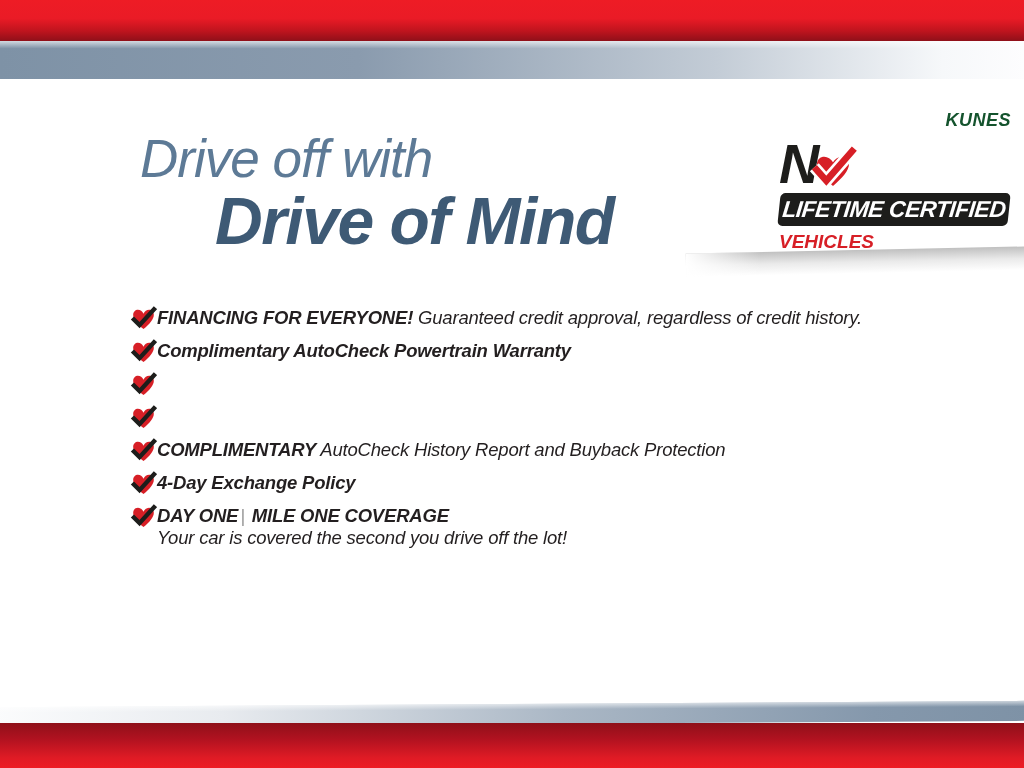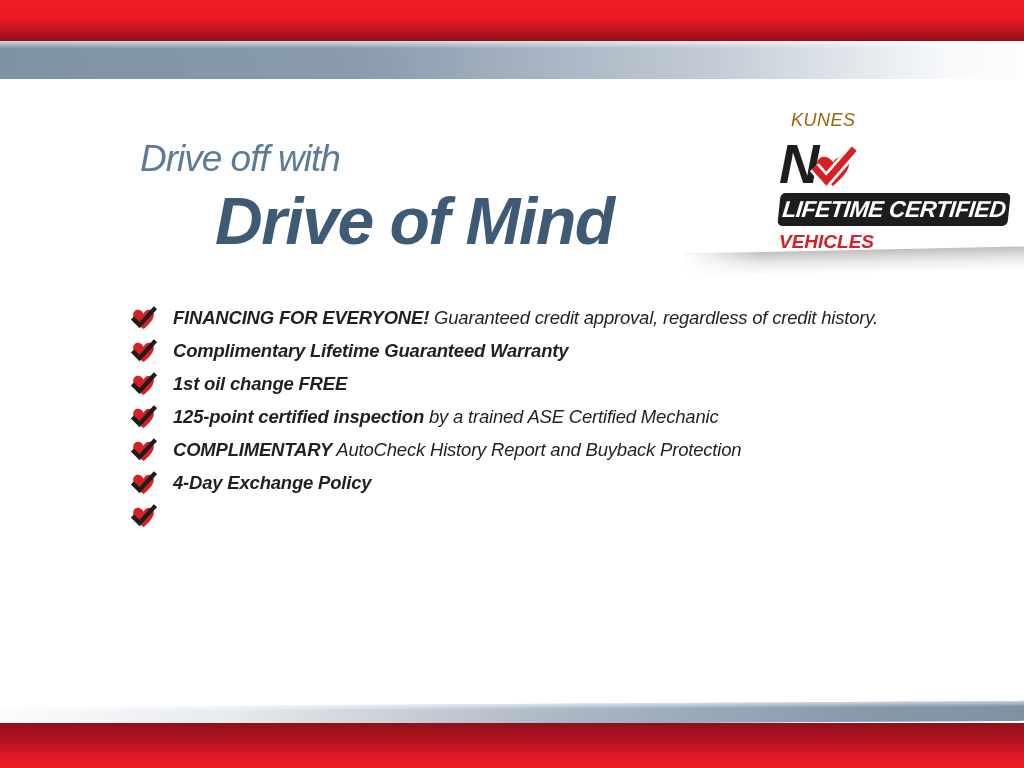--- a/index.html
+++ b/index.html
@@ -42,33 +42,33 @@
     position: absolute; left: 686px; top: 250px; width: 342px; height: 30px;
     transform: rotate(-1.2deg);
     background:
       linear-gradient(90deg, #ffffff 0%, rgba(255,255,255,0) 22%),
       linear-gradient(180deg, rgba(105,105,105,.42) 0%, rgba(150,150,150,.20) 40%, rgba(255,255,255,0) 78%);
   }
 
   
   .heading { position: absolute; left: 140px; top: 130px; font-style: italic; }
   .heading-line1 {
-    font-size: 37px; line-height: 58px; font-weight: 400;
+    font-size: 53px; line-height: 58px; font-weight: 400;
     color: #5d7a96; letter-spacing: -1px; white-space: nowrap;
   }
   .heading-line2 {
     margin-left: 75px; font-size: 66px; line-height: 66px; font-weight: 700;
     color: #3e5a75; letter-spacing: -1.5px; white-space: nowrap;
   }
 
   
   .logo { position: absolute; left: 779px; top: 110px; width: 232px; }
   .logo-kunes {
-    color: #a16207; font-weight: 400; font-style: italic;
-    font-size: 18px; line-height: 20px; letter-spacing: .5px; margin-left: 12px;
+    color: #14532d; font-weight: 700; font-style: italic;
+    font-size: 18px; line-height: 20px; letter-spacing: .5px; margin-left: 12px; text-align: right;
   }
   .logo-row {
     display: flex; align-items: flex-end;
     color: #1d1d1b; font-weight: 700; font-style: italic;
     font-size: 56px; line-height: 48px; letter-spacing: -2px;
     height: 56px; margin-top: 2px;
   }
   .logo-heart { width: 48px; height: 56px; margin: 0 -2px -6px -8px; flex: 0 0 auto; }
   .logo-banner {
     margin-top: 5px; background: #1d1d1b; border-radius: 5px;
@@ -83,21 +83,21 @@
   .logo-vehicles {
     text-align: left; padding-right: 16px; margin-top: 5px;
     color: #d71f26; font-weight: 700; font-style: italic; font-size: 19px;
   }
 
   
   .benefits {
     position: absolute; left: 130px; top: 307px; width: 810px;
     list-style: none; margin: 0; padding: 0;
   }
-  .benefit { display: flex; gap: 16px; margin-bottom: 10px; }
+  .benefit { display: flex; gap: 0; margin-bottom: 10px; }
   .benefit-icon { width: 27px; height: 24px; flex: 0 0 auto; margin-top: -1px; }
   .benefit-text {
     font-style: italic; font-size: 18.5px; line-height: 22px;
     color: #231f20; letter-spacing: -0.2px;
   }
   .seg-bold { font-weight: 700; }
   .seg-regular { font-weight: 400; }
   .seg-separator { color: #9b9b9b; font-weight: 400; padding: 0 2px; }
   .benefit-line2 { font-weight: 400; }
 </style>
@@ -143,46 +143,38 @@
 
       </div>
     </li>
 
     <li class="benefit">
       <svg class="benefit-icon" viewBox="0 0 34 30" aria-hidden="true">
         <path fill="#d71f26" d="M17,29 C9,22.5 4,16.5 4,11 C4,7 6.8,4.5 10,4.5 C13,4.5 15.5,6.5 17,9.5 C18.5,6.5 21,4.5 24,4.5 C27.2,4.5 30,7 30,11 C30,16.5 25,22.5 17,29 Z"></path>
         <path fill="none" stroke="#1d1d1b" stroke-width="5.5" d="M3,15 L12,24 L32,2"></path>
       </svg>
       <div class="benefit-text">
-        <div class="benefit-line1"><span class="seg-bold">Complimentary Lifetime Guaranteed Warranty</span></div>
-
-      </div>
-    </li>
-
-
-    <li class="benefit">
-      <svg class="benefit-icon" viewBox="0 0 34 30" aria-hidden="true">
-        <path fill="#d71f26" d="M17,29 C9,22.5 4,16.5 4,11 C4,7 6.8,4.5 10,4.5 C13,4.5 15.5,6.5 17,9.5 C18.5,6.5 21,4.5 24,4.5 C27.2,4.5 30,7 30,11 C30,16.5 25,22.5 17,29 Z"></path>
-        <path fill="none" stroke="#1d1d1b" stroke-width="5.5" d="M3,15 L12,24 L32,2"></path>
-      </svg>
-      <div class="benefit-text">
-        <div class="benefit-line1"><span class="seg-bold">1st oil change FREE</span></div>
-
-      </div>
-    </li>
-
-    <li class="benefit">
-      <svg class="benefit-icon" viewBox="0 0 34 30" aria-hidden="true">
-        <path fill="#d71f26" d="M17,29 C9,22.5 4,16.5 4,11 C4,7 6.8,4.5 10,4.5 C13,4.5 15.5,6.5 17,9.5 C18.5,6.5 21,4.5 24,4.5 C27.2,4.5 30,7 30,11 C30,16.5 25,22.5 17,29 Z"></path>
-        <path fill="none" stroke="#1d1d1b" stroke-width="5.5" d="M3,15 L12,24 L32,2"></path>
-      </svg>
-      <div class="benefit-text">
-        <div class="benefit-line1"><span class="seg-bold">125-point certified inspection</span><span class="seg-regular"> by a trained ASE Certified Mechanic</span></div>
-
-      </div>
+        <div class="benefit-line1"><span class="seg-bold">Complimentary AutoCheck Powertrain Warranty</span></div>
+
+      </div>
+    </li>
+
+
+    <li class="benefit">
+      <svg class="benefit-icon" viewBox="0 0 34 30" aria-hidden="true">
+        <path fill="#d71f26" d="M17,29 C9,22.5 4,16.5 4,11 C4,7 6.8,4.5 10,4.5 C13,4.5 15.5,6.5 17,9.5 C18.5,6.5 21,4.5 24,4.5 C27.2,4.5 30,7 30,11 C30,16.5 25,22.5 17,29 Z"></path>
+        <path fill="none" stroke="#1d1d1b" stroke-width="5.5" d="M3,15 L12,24 L32,2"></path>
+      </svg>
+    </li>
+
+    <li class="benefit">
+      <svg class="benefit-icon" viewBox="0 0 34 30" aria-hidden="true">
+        <path fill="#d71f26" d="M17,29 C9,22.5 4,16.5 4,11 C4,7 6.8,4.5 10,4.5 C13,4.5 15.5,6.5 17,9.5 C18.5,6.5 21,4.5 24,4.5 C27.2,4.5 30,7 30,11 C30,16.5 25,22.5 17,29 Z"></path>
+        <path fill="none" stroke="#1d1d1b" stroke-width="5.5" d="M3,15 L12,24 L32,2"></path>
+      </svg>
     </li>
 
     <li class="benefit">
       <svg class="benefit-icon" viewBox="0 0 34 30" aria-hidden="true">
         <path fill="#d71f26" d="M17,29 C9,22.5 4,16.5 4,11 C4,7 6.8,4.5 10,4.5 C13,4.5 15.5,6.5 17,9.5 C18.5,6.5 21,4.5 24,4.5 C27.2,4.5 30,7 30,11 C30,16.5 25,22.5 17,29 Z"></path>
         <path fill="none" stroke="#1d1d1b" stroke-width="5.5" d="M3,15 L12,24 L32,2"></path>
       </svg>
       <div class="benefit-text">
         <div class="benefit-line1"><span class="seg-bold">COMPLIMENTARY</span><span class="seg-regular"> AutoCheck History Report and Buyback Protection</span></div>
 
@@ -199,14 +191,18 @@
 
       </div>
     </li>
 
 
     <li class="benefit">
       <svg class="benefit-icon" viewBox="0 0 34 30" aria-hidden="true">
         <path fill="#d71f26" d="M17,29 C9,22.5 4,16.5 4,11 C4,7 6.8,4.5 10,4.5 C13,4.5 15.5,6.5 17,9.5 C18.5,6.5 21,4.5 24,4.5 C27.2,4.5 30,7 30,11 C30,16.5 25,22.5 17,29 Z"></path>
         <path fill="none" stroke="#1d1d1b" stroke-width="5.5" d="M3,15 L12,24 L32,2"></path>
       </svg>
+      <div class="benefit-text">
+        <div class="benefit-line1"><span class="seg-bold">DAY ONE</span><span class="seg-separator">|</span><span class="seg-bold"> MILE ONE COVERAGE</span></div>
+        <div class="benefit-line2">Your car is covered the second you drive off the lot!</div>
+      </div>
     </li>
   </ul>
 
 </body></html>

